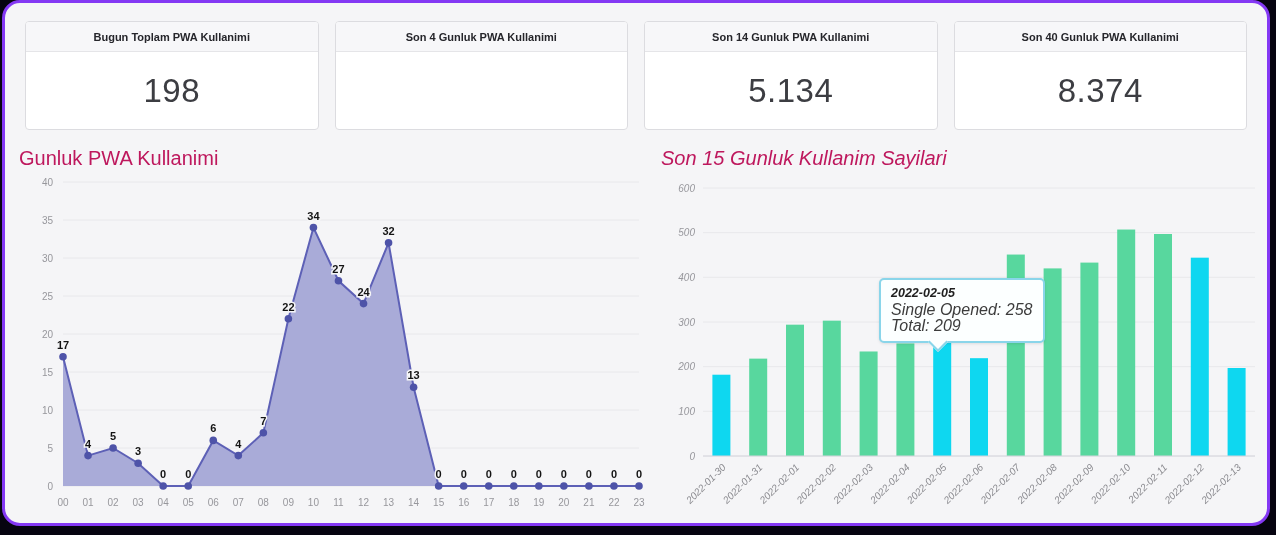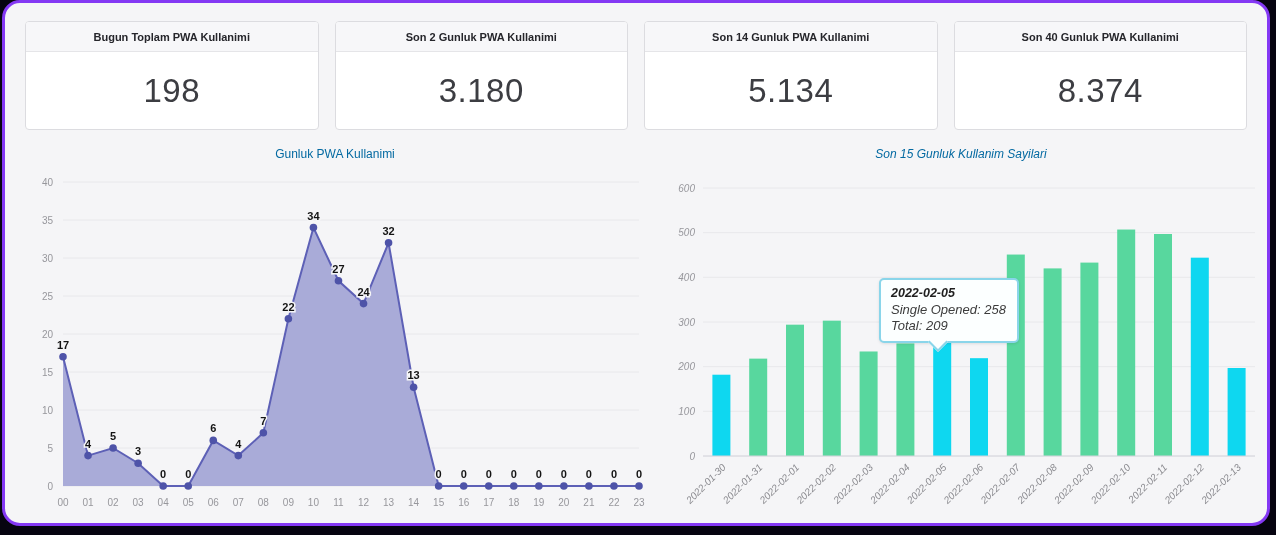--- a/index.html
+++ b/index.html
@@ -30,54 +30,53 @@
   }
   .stat-card-body {
     height:77px; display:flex; align-items:center; justify-content:center;
     font-size:33px; color:#3c3d42; letter-spacing:0.5px;
   }
   
   .charts-row { display:flex; padding:10px 6px 0 14px; }
   .chart-panel-left { width:632px; }
   .chart-panel-right { width:600px; margin-left:10px; position:relative;font-style:italic; }
   .chart-title {
-    text-align:center; font-size:12px; color:#0369a1;
+    font-size:20px; color:#be185d;
     padding:7px 0 3px; height:18px;
   }
   svg { display:block; }
   
   .tooltip {
     position:absolute; left:218px; top:138px; z-index:5;
     background:#fcffff; border:2px solid #8ad5ea; border-radius:5px;
     padding:6px 11px 7px 10px;
     box-shadow:0 1px 3px rgba(0,0,0,0.10);
     white-space:nowrap;
   }
   .tooltip-date { font-size:12.5px; font-weight:bold; color:#1f1f1f; margin-bottom:2px; }
-  .tooltip-line { font-size:13px; color:#3c3c3c; line-height:16px; }
+  .tooltip-line { font-size:16px; color:#3c3c3c; line-height:16px; }
   .tooltip-pointer {
     position:absolute; bottom:-8px; left:50px; width:12px; height:12px;
     background:#fcffff;
     border-right:2px solid #8ad5ea; border-bottom:2px solid #8ad5ea;
     transform:rotate(45deg);
   }
 </style>
 </head>
 <body>
 
 <div class="frame">
 
   <div class="cards-row">
     <div class="stat-card">
       <div class="stat-card-header">Bugun Toplam PWA Kullanimi</div>
       <div class="stat-card-body">198</div>
     </div>
     <div class="stat-card">
-      <div class="stat-card-header">Son 2 Gunluk PWA Kullanimi</div>
-      <div class="stat-card-body">3.180</div>
+      <div class="stat-card-header">Son 4 Gunluk PWA Kullanimi</div>
     </div>
     <div class="stat-card">
       <div class="stat-card-header">Son 14 Gunluk PWA Kullanimi</div>
       <div class="stat-card-body">5.134</div>
     </div>
     <div class="stat-card">
       <div class="stat-card-header">Son 40 Gunluk PWA Kullanimi</div>
       <div class="stat-card-body">8.374</div>
     </div>
   </div>

